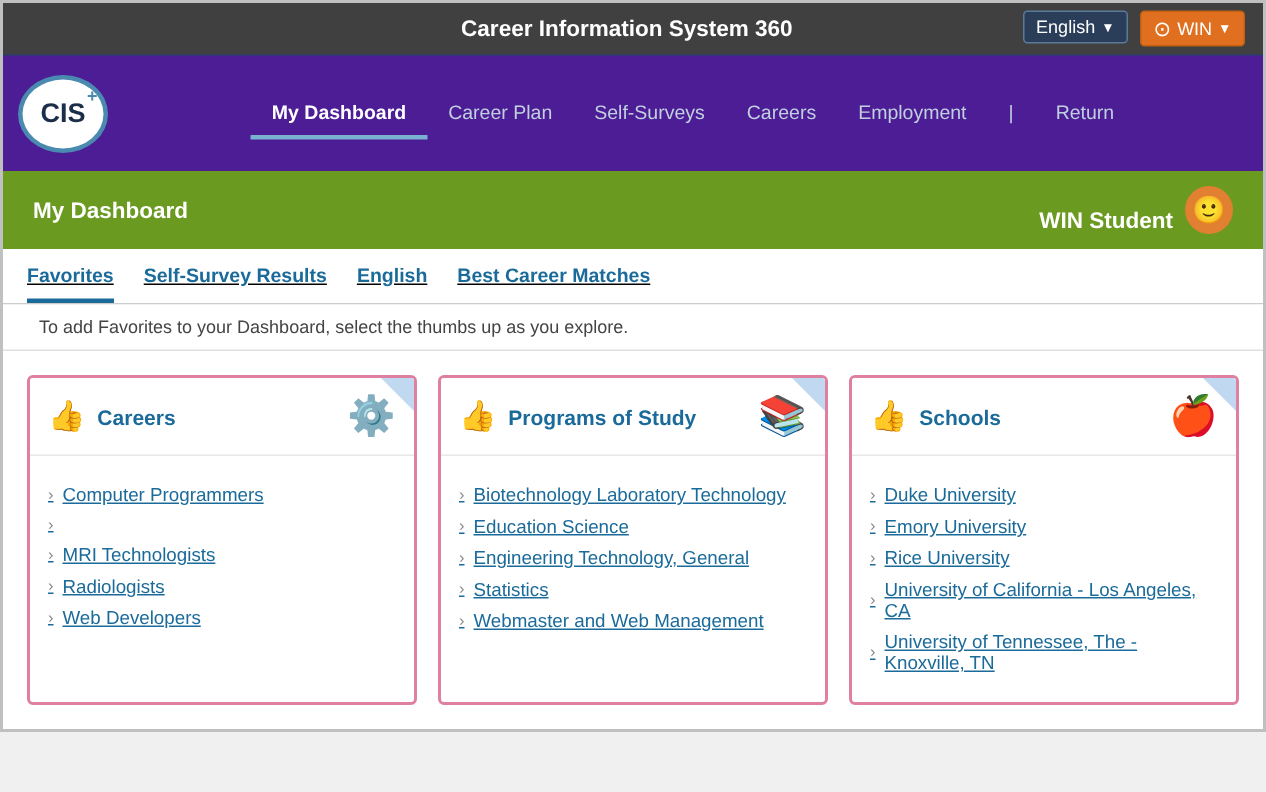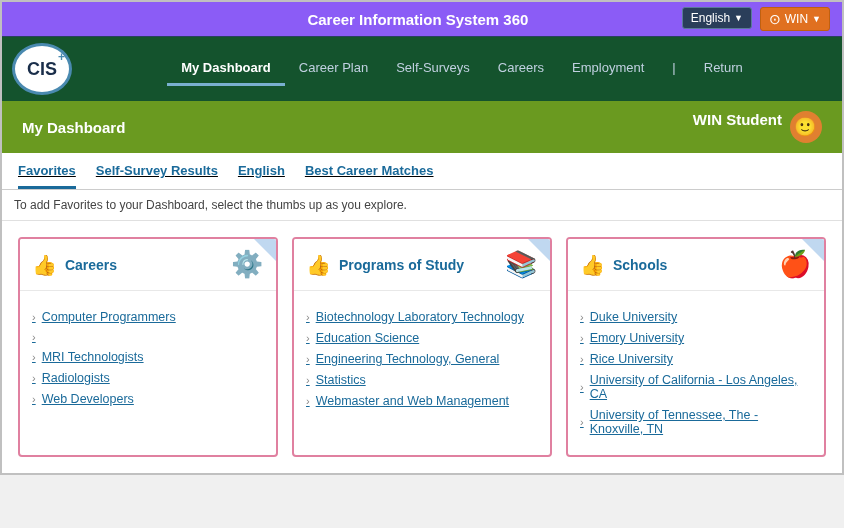--- a/index.html
+++ b/index.html
@@ -1,44 +1,44 @@
 <!DOCTYPE html>
 <html><head>
   <meta charset="utf-8">
   <style>
     * { box-sizing: border-box; margin: 0; padding: 0; }
     body { font-family: Arial, sans-serif; font-size: 13px; background: #f0f0f0; width: 844px; }
 
     
     .top-bar {
-      background: #8b5cf6;
+      background: #404040;
       display: flex;
       align-items: center;
       justify-content: space-between;
       padding: 0 12px;
       height: 34px;
       color: white;
     }
     .top-bar-title { font-size: 15px; font-weight: bold; color: white; flex: 1; text-align: center; }
     .top-bar-right { display: flex; align-items: flex-start; gap: 8px; }
     .lang-btn, .win-btn {
       display: flex; align-items: center; gap: 4px;
       background: #2a3e5a; border: 1px solid #5a7a9a;
       color: white; padding: 3px 8px; border-radius: 3px; cursor: pointer; font-size: 12px;
     }
     .win-btn { background: #e07020; border-color: #c06010; }
     .dropdown-arrow { font-size: 9px; }
 
     
     .nav-bar {
-      background: #14532d;
+      background: #4c1d95;
       display: flex;
       align-items: center;
       padding: 0 10px;
-      height: 65px;
+      height: 78px;
       border-top: 1px solid #2a4060;
     }
     .logo {
       width: 60px; height: 52px;
       border: 3px solid #4a8ab0;
       border-radius: 50%;
       display: flex; align-items: center; justify-content: center;
       background: white;
       font-size: 18px; font-weight: bold; color: #1a2e4a;
       margin-right: 20px; flex-shrink: 0;
@@ -52,35 +52,35 @@
     }
     .nav-link.active { color: white; border-bottom: 3px solid #7ab0d0; font-weight: bold; }
 
     
     .dashboard-header {
       background: #6a9a20;
       display: flex; align-items: center; justify-content: space-between;
       padding: 10px 20px;
       color: white; font-size: 15px; font-weight: bold;
     }
-    .win-student { display: flex; align-items: flex-start; gap: 8px; }
+    .win-student { display: flex; align-items: flex-end; gap: 8px; }
     .smiley {
       width: 32px; height: 32px; border-radius: 50%;
       background: #e08030; display: flex; align-items: center; justify-content: center;
       font-size: 18px;
     }
 
     
     .tabs-area { background: white; padding: 10px 16px 0; border-bottom: 1px solid #ccc; }
     .tabs { display: flex; gap: 20px; text-decoration: underline; }
     .tab { color: #1a6a9a; cursor: pointer; padding-bottom: 8px; font-size: 13px; font-weight: bold; text-decoration: none; }
     .tab.active { color: #1a6a9a; border-bottom: 3px solid #1a6a9a; }
 
     
-    .hint { background: white; padding: 8px 12px; color: #444; font-size: 12px; border-bottom: 1px solid #e0e0e0; }
+    .hint { background: white; padding: 8px 24px; color: #444; font-size: 12px; border-bottom: 1px solid #e0e0e0; }
 
     
     .main { background: white; padding: 16px; }
 
     
     .cards { display: flex; gap: 14px; margin-top: 0; }
 
     
     .card {
       flex: 1; border: 2px solid #e080a0; border-radius: 4px;

